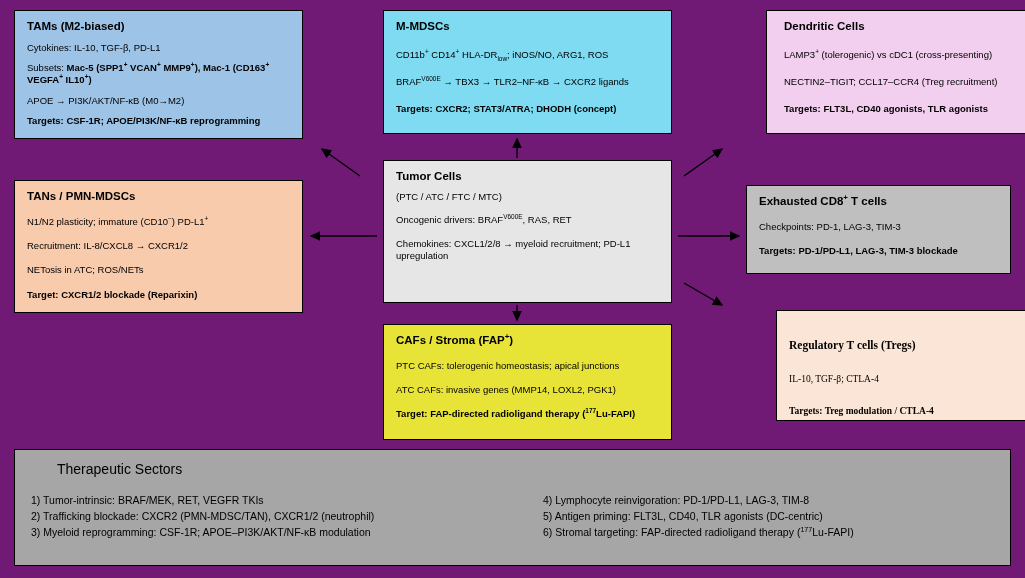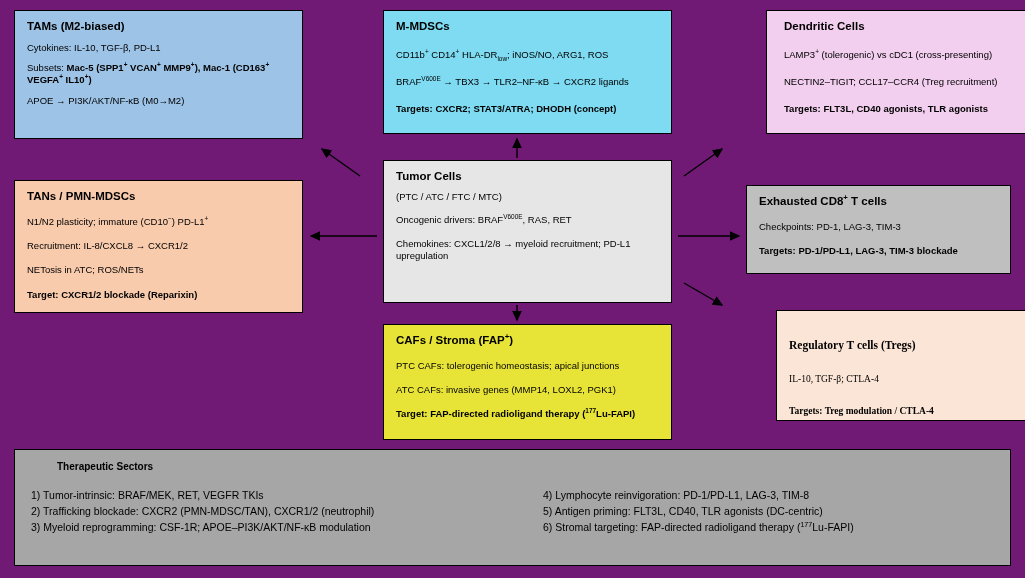--- a/index.html
+++ b/index.html
@@ -15,21 +15,21 @@
   .gap-m  .box-line { margin-top:12px; }
   .gap-l  .box-line { margin-top:15px; }
   .gap-xl .box-line { margin-top:20px; }
 
   sup, sub { font-size:68%; line-height:0; }
 
   .center-head .box-title { }
   .box-subtitle { font-size:9.5px; text-align:left; margin-top:7px; }
 
   .sector-box { position:absolute; border:1px solid #000; padding:11px 16px; }
-  .sector-title { font-size:10px; font-weight:bold; margin-left:26px; }
+  .sector-title { font-size:14px; font-weight:normal; margin-left:26px; }
   .sector-cols { display:flex; margin-top:16px;gap:20px; }
   .sector-col { font-size:10.5px; line-height:1.5; }
   .sector-col.left { width:492px; flex:0 0 auto; }
   .sector-line { white-space:nowrap; }
 
   svg.arrows { position:absolute; left:0; top:0; pointer-events:none; }
   svg.arrows line { stroke:#000; stroke-width:1.4; }
 </style>
 </head>
 <body>
@@ -49,20 +49,21 @@
     <line x1="678" y1="236" x2="739" y2="236" marker-end="url(#ah)"></line>
     <line x1="684" y1="283" x2="722" y2="305" marker-end="url(#ah)"></line>
     <line x1="517" y1="305" x2="517" y2="320" marker-end="url(#ah)"></line>
   </svg>
 
   <div class="box gap-s" style="left: 14px; top: 10px; width: 289px; height: 129px; background-color: rgb(157, 195, 230);">
     <div class="box-title">TAMs (M2-biased)</div>
     <div class="box-line">Cytokines: IL-10, TGF-β, PD-L1</div>
     <div class="box-line">Subsets: <b>Mac-5 (SPP1<sup>+</sup> VCAN<sup>+</sup> MMP9<sup>+</sup>), Mac-1 (CD163<sup>+</sup> VEGFA<sup>+</sup> IL10<sup>+</sup>)</b></div>
     <div class="box-line">APOE → PI3K/AKT/NF-κB (M0→M2)</div>
+    <div class="box-line"><b>Targets: CSF-1R; APOE/PI3K/NF-κB reprogramming</b></div>
   </div>
 
   <div class="box gap-l" style="left: 383px; top: 10px; width: 289px; height: 124px; background-color: rgb(126, 219, 242);">
     <div class="box-title">M-MDSCs</div>
     <div class="box-line">CD11b<sup>+</sup> CD14<sup>+</sup> HLA-DR<sub>low</sub>; iNOS/NO, ARG1, ROS</div>
     <div class="box-line">BRAF<sup>V600E</sup> → TBX3 → TLR2–NF-κB → CXCR2 ligands</div>
     <div class="box-line"><b>Targets: CXCR2; STAT3/ATRA; DHODH (concept)</b></div>
   </div>
 
   <div class="box gap-l" style="left: 766px; top: 10px; width: 265px; height: 124px; background-color: rgb(242, 206, 239); padding-left: 17px;">

